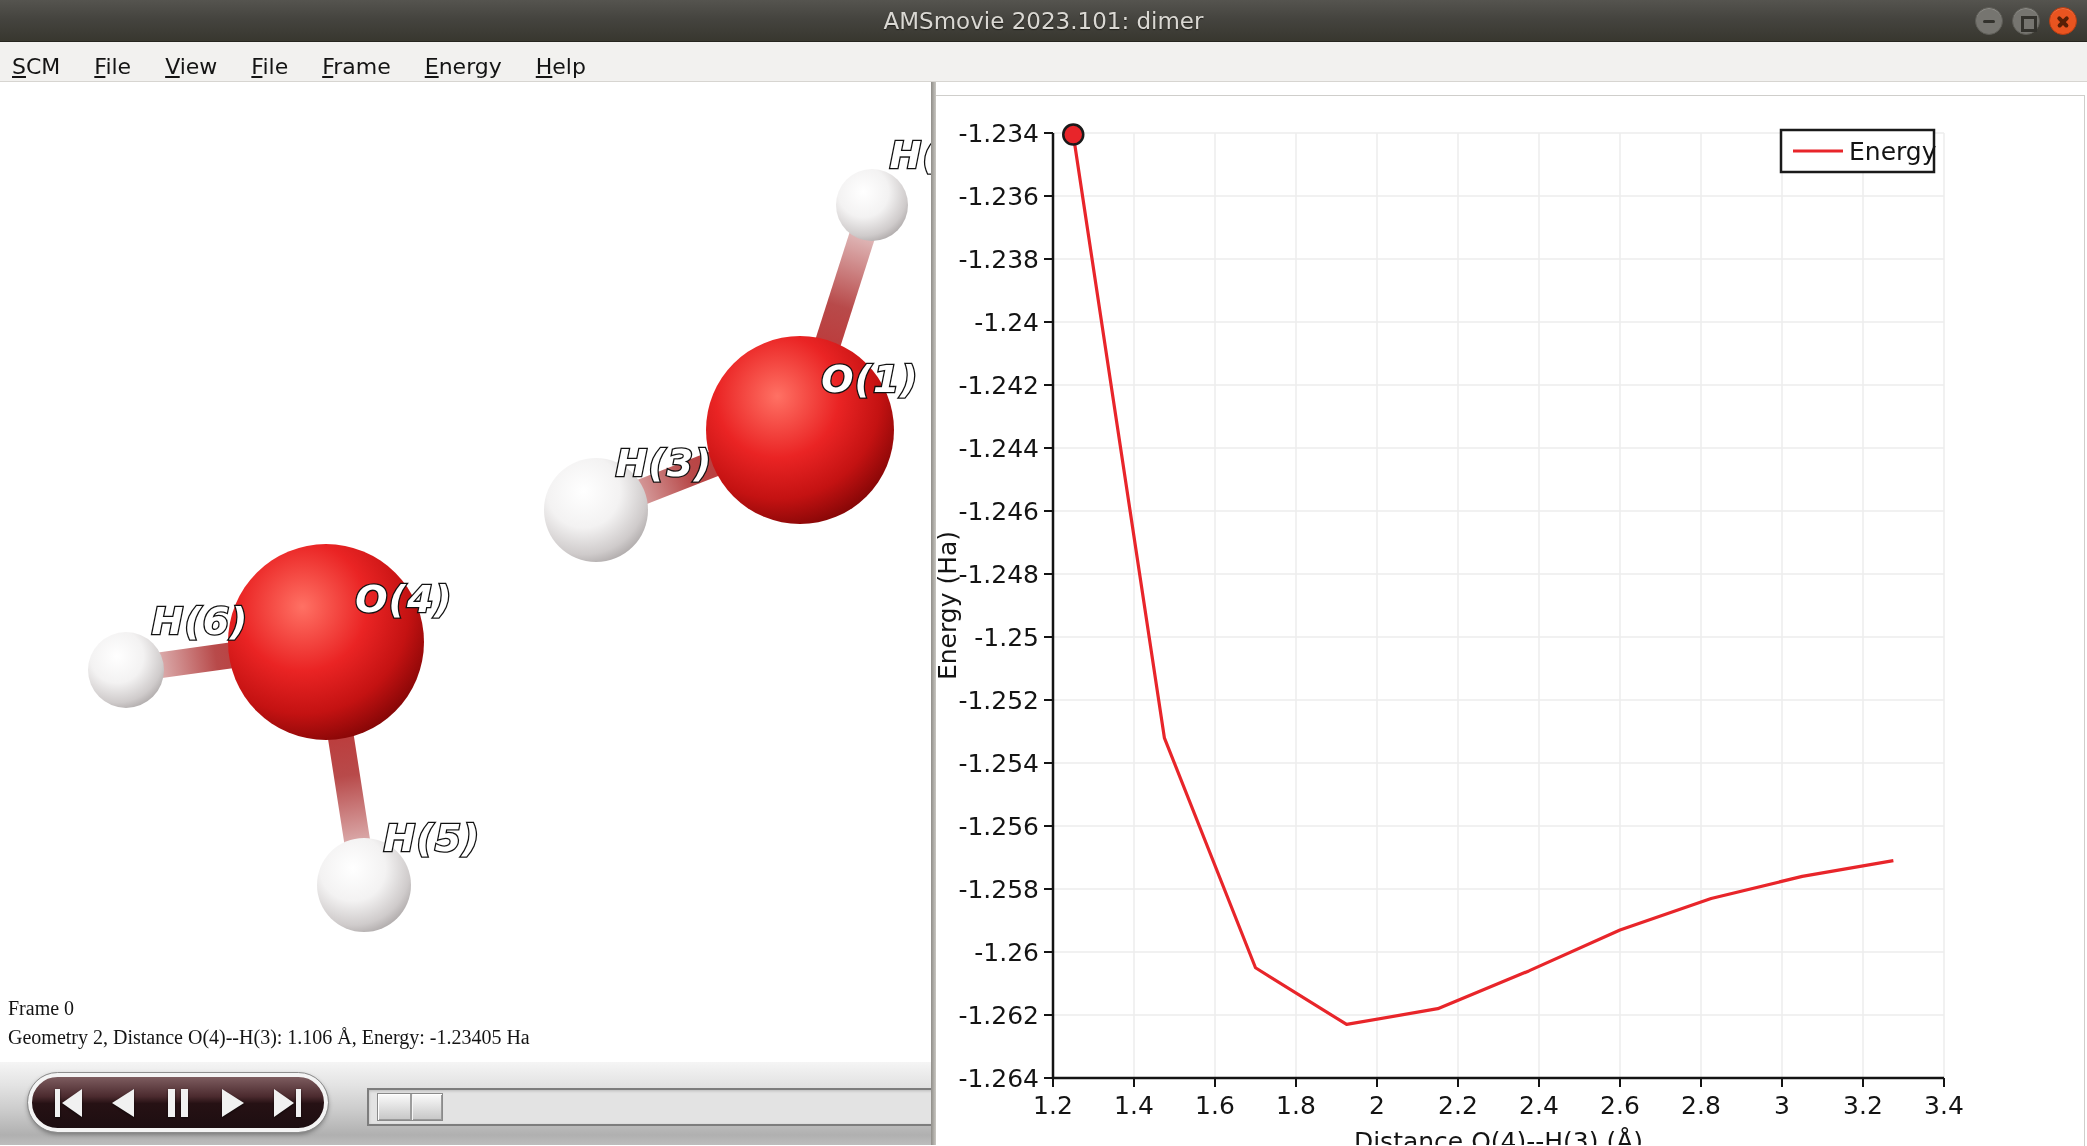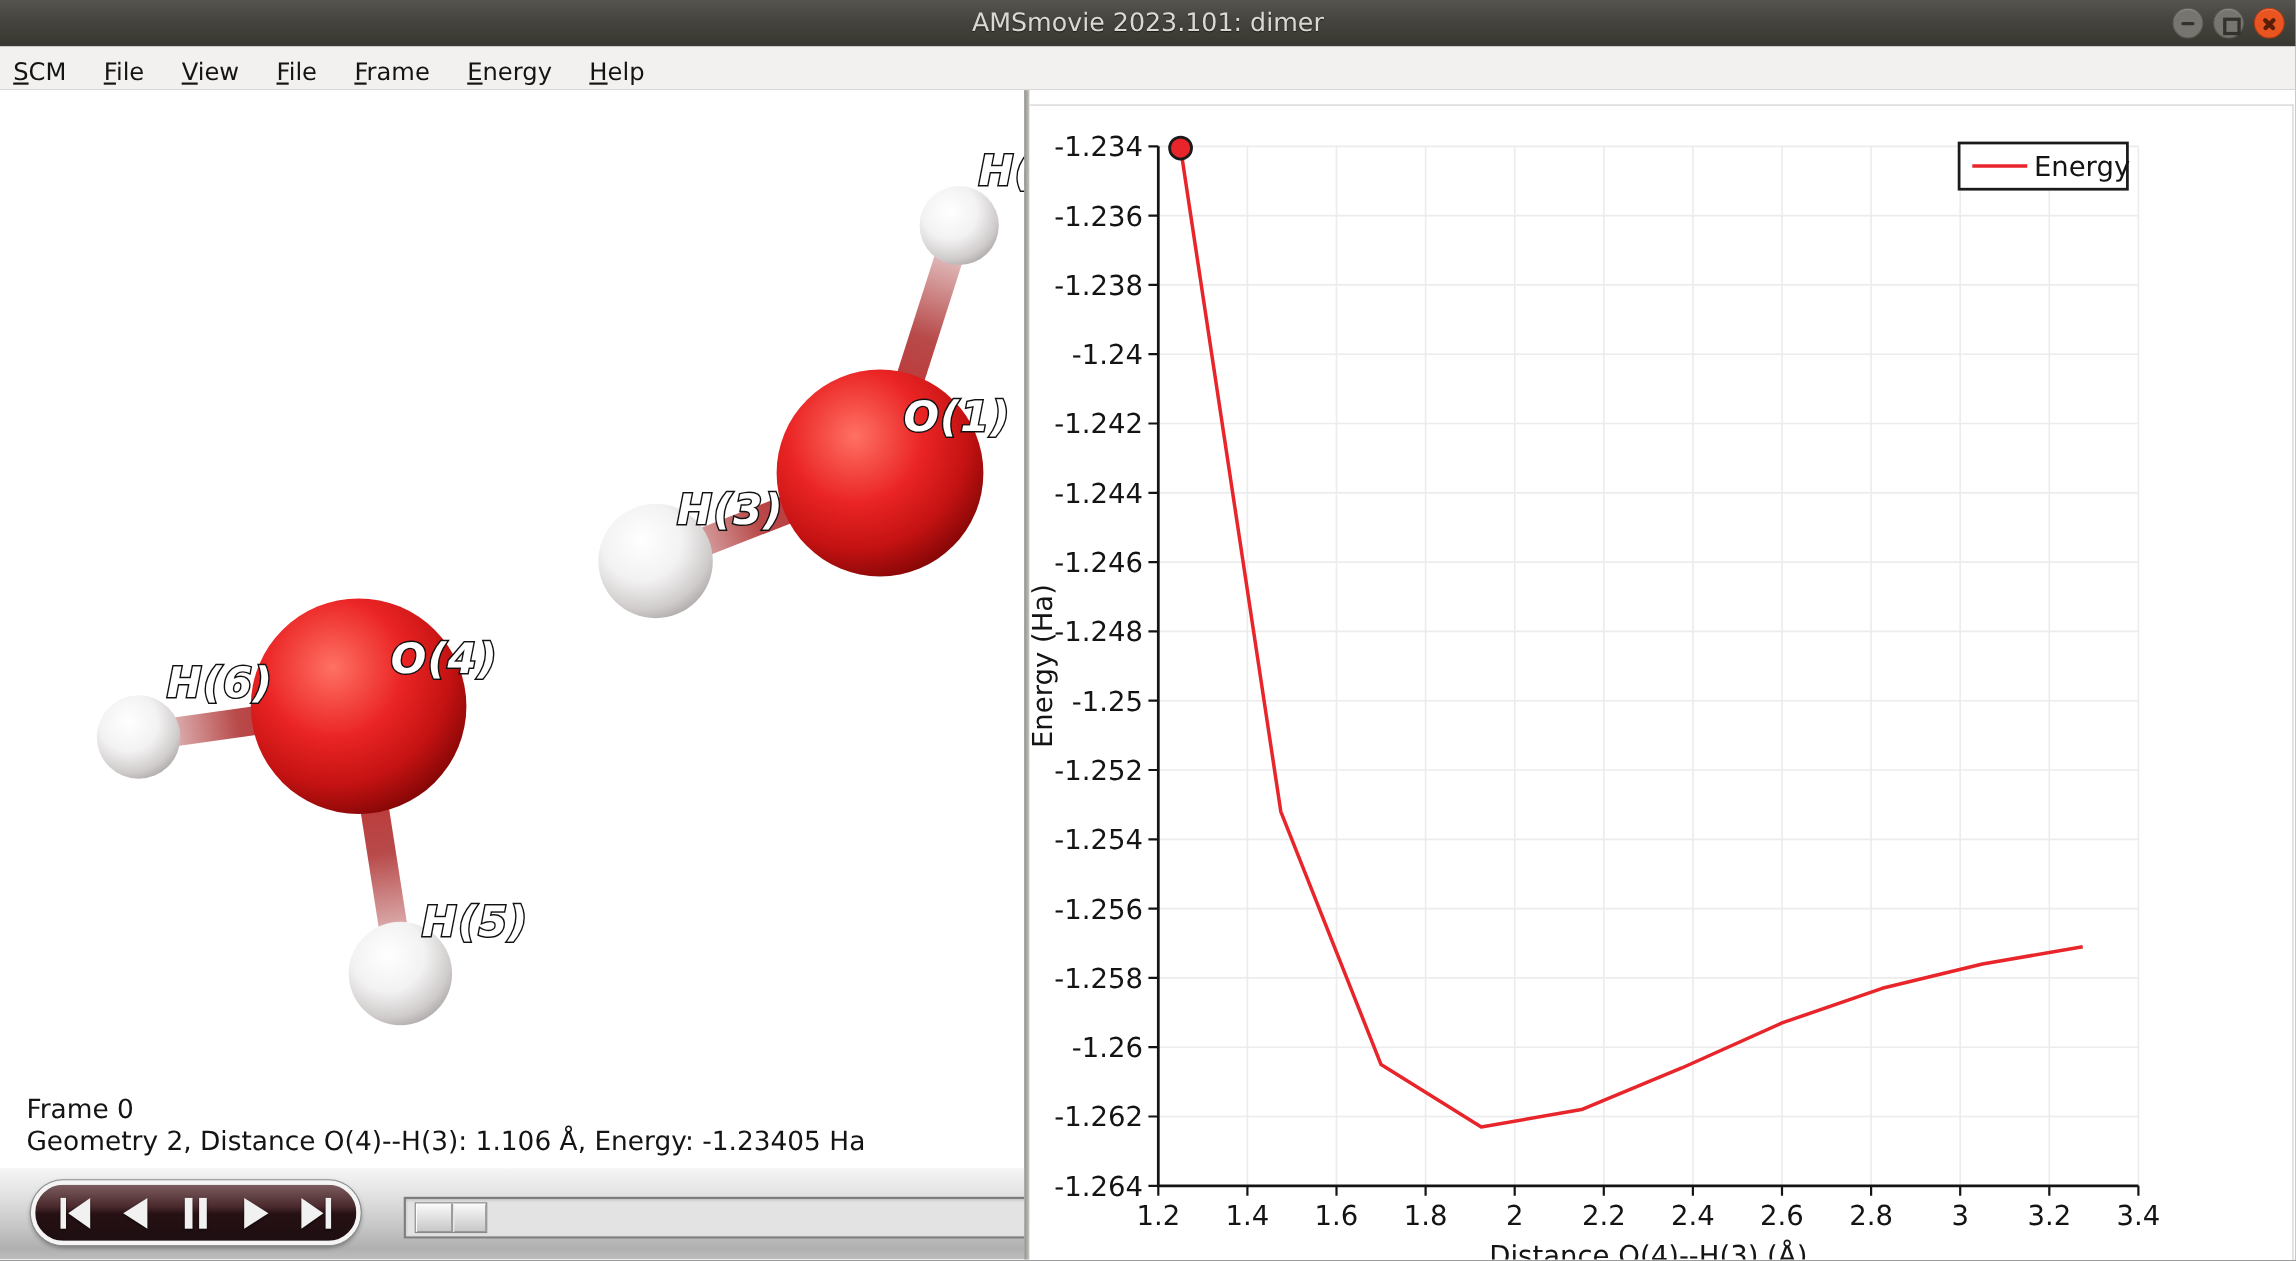--- a/index.html
+++ b/index.html
@@ -25,21 +25,21 @@
   .menu-item{font-size:22px;color:#141414;margin-right:26px;padding:2px 4px;cursor:default;}
   .menu-item::first-letter{text-decoration:underline;}
   
   .content{position:relative;display:flex;height:1063px;}
   .left-panel{position:relative;width:931px;height:1063px;background:#fff;overflow:hidden;}
   .divider{width:5px;height:1063px;background:linear-gradient(90deg,#8f8d88,#c9c7c2);}
   .right-panel{position:relative;flex:1;height:1063px;background:#fff;}
   .right-panel .frame-line{position:absolute;top:13px;left:0;right:2px;bottom:-2px;
     border-top:1px solid #cfcecb;border-right:1px solid #cfcecb;pointer-events:none;}
   #mol-svg{position:absolute;left:0;top:0;}
-  .status{position:absolute;left:24px;top:912px;font-size:24px;line-height:29px;color:#141414;}
+  .status{position:absolute;left:8px;top:912px;font-size:20px;line-height:29px;color:#141414;font-family:Liberation Serif, serif;}
   
   .controlbar{position:absolute;left:0;bottom:0;width:1043px;height:83px;
     background:linear-gradient(180deg,#f5f5f5 0%,#e3e3e3 28%,#cacaca 60%,#b0b0b0 88%,#bdbdbd 100%);}
   .pill{position:absolute;left:28px;top:11px;width:300px;height:59px;border-radius:30px;
     background:linear-gradient(180deg,#7d5c5f 0%,#4c2b2f 38%,#261114 52%,#1d0e11 100%);
     border:4px solid #f4f4f4;outline:1px solid #8d8d8d;box-shadow:0 2px 5px rgba(0,0,0,.4);
     display:flex;align-items:center;justify-content:space-around;padding:0 10px;}
   .pbtn{width:44px;height:34px;background:none;border:none;padding:0;display:flex;align-items:center;justify-content:center;cursor:default;}
   .pbtn svg{filter:drop-shadow(0 1px 1px rgba(0,0,0,.6));}
   .slider{position:absolute;left:367px;top:26px;width:646px;height:38px;background:#e3e3e3;

